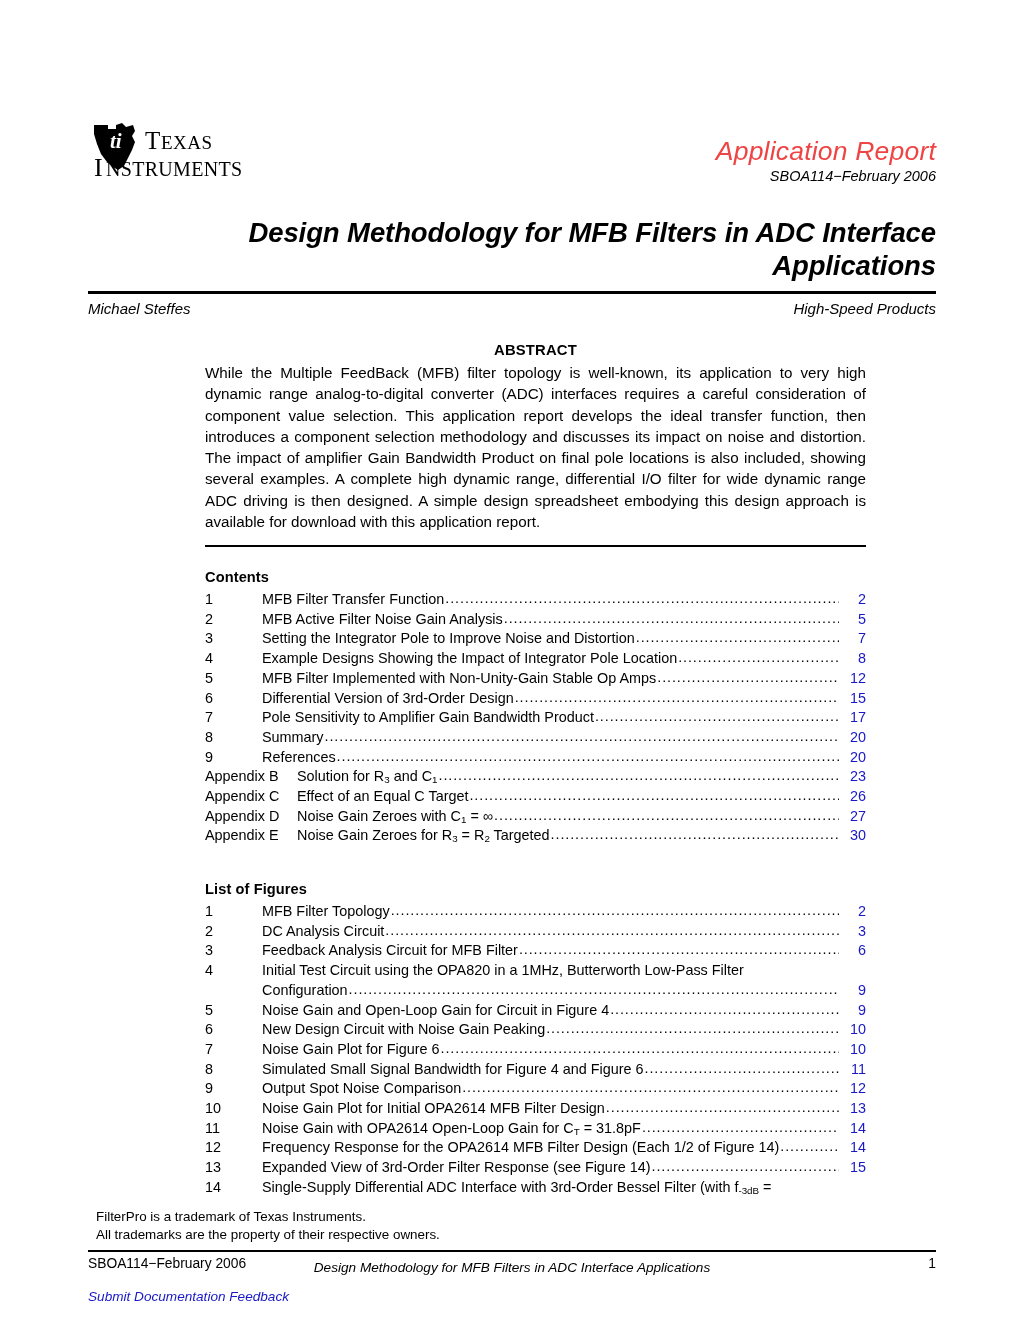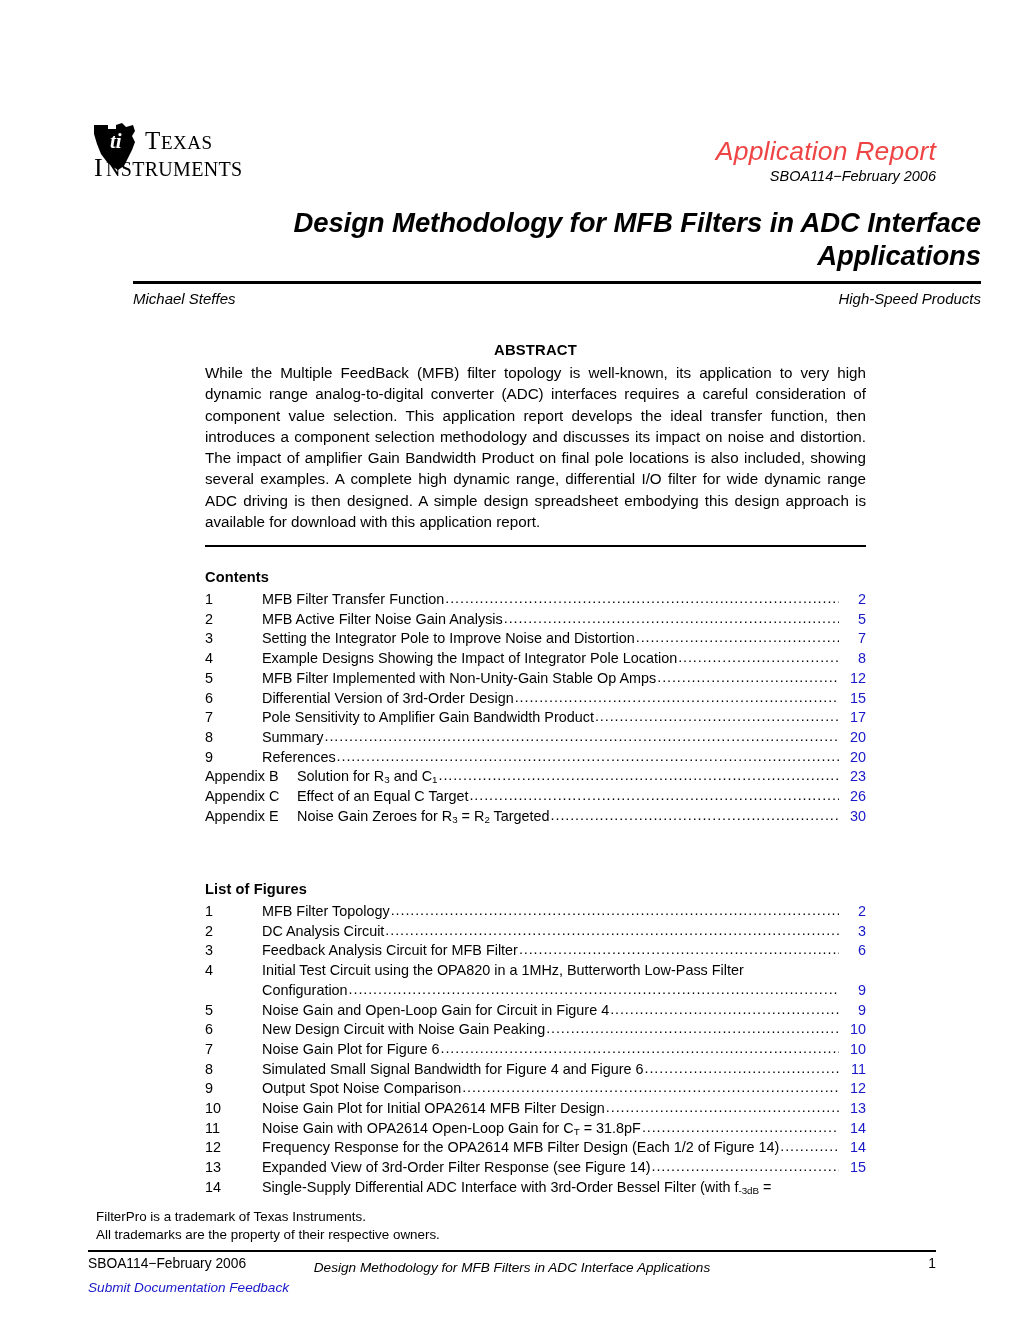--- a/index.html
+++ b/index.html
@@ -56,23 +56,22 @@
     font-style: italic;
     font-size: 14.5px;
     line-height: 19px;
     margin-top: 1px;
   }
 
   
   .title-block {
     position: absolute;
     left: 88px;
-    top: 206px;
+    top: 216px;
     width: 848px;
-    margin-left: 45px;
   }
   .doc-title {
     font-style: italic;
     font-weight: bold;
     font-size: 27.5px;
     line-height: 33px;
     text-align: right;
     letter-spacing: -0.1px;
   }
   .rule-thick {
@@ -227,21 +226,21 @@
     font-style: italic;
     font-size: 13.6px;
   }
   .footer-right {
     position: absolute;
     right: 0;
     top: 0;
     font-size: 13.8px;
   }
   .footer-feedback {
-    margin-top: 6px;
+    margin-top: 15px;
     font-style: italic;
     font-size: 13.6px;
     line-height: 18px;
     color: #1818c8;
   }
 </style>
 </head>
 <body>
 
 <div class="page">
@@ -352,20 +351,26 @@
           <span class="toc-dots"></span>
           <span class="toc-page">23</span>
         </div>
         <div class="toc-row">
           <span class="toc-num appendix">Appendix C</span>
           <span class="toc-label">Effect of an Equal C Target  </span>
           <span class="toc-dots"></span>
           <span class="toc-page">26</span>
         </div>
         <div class="toc-row">
+          <span class="toc-num appendix">Appendix D</span>
+          <span class="toc-label">Noise Gain Zeroes with C<sub>1</sub> = ∞  </span>
+          <span class="toc-dots"></span>
+          <span class="toc-page">27</span>
+        </div>
+        <div class="toc-row">
           <span class="toc-num appendix">Appendix E</span>
           <span class="toc-label">Noise Gain Zeroes for R<sub>3</sub> = R<sub>2</sub> Targeted  </span>
           <span class="toc-dots"></span>
           <span class="toc-page">30</span>
         </div>
       </div>
   </div>
 
   <div class="toc-section" id="figures-section" style="top:880px;">
     <div class="toc-heading">List of Figures</div>

